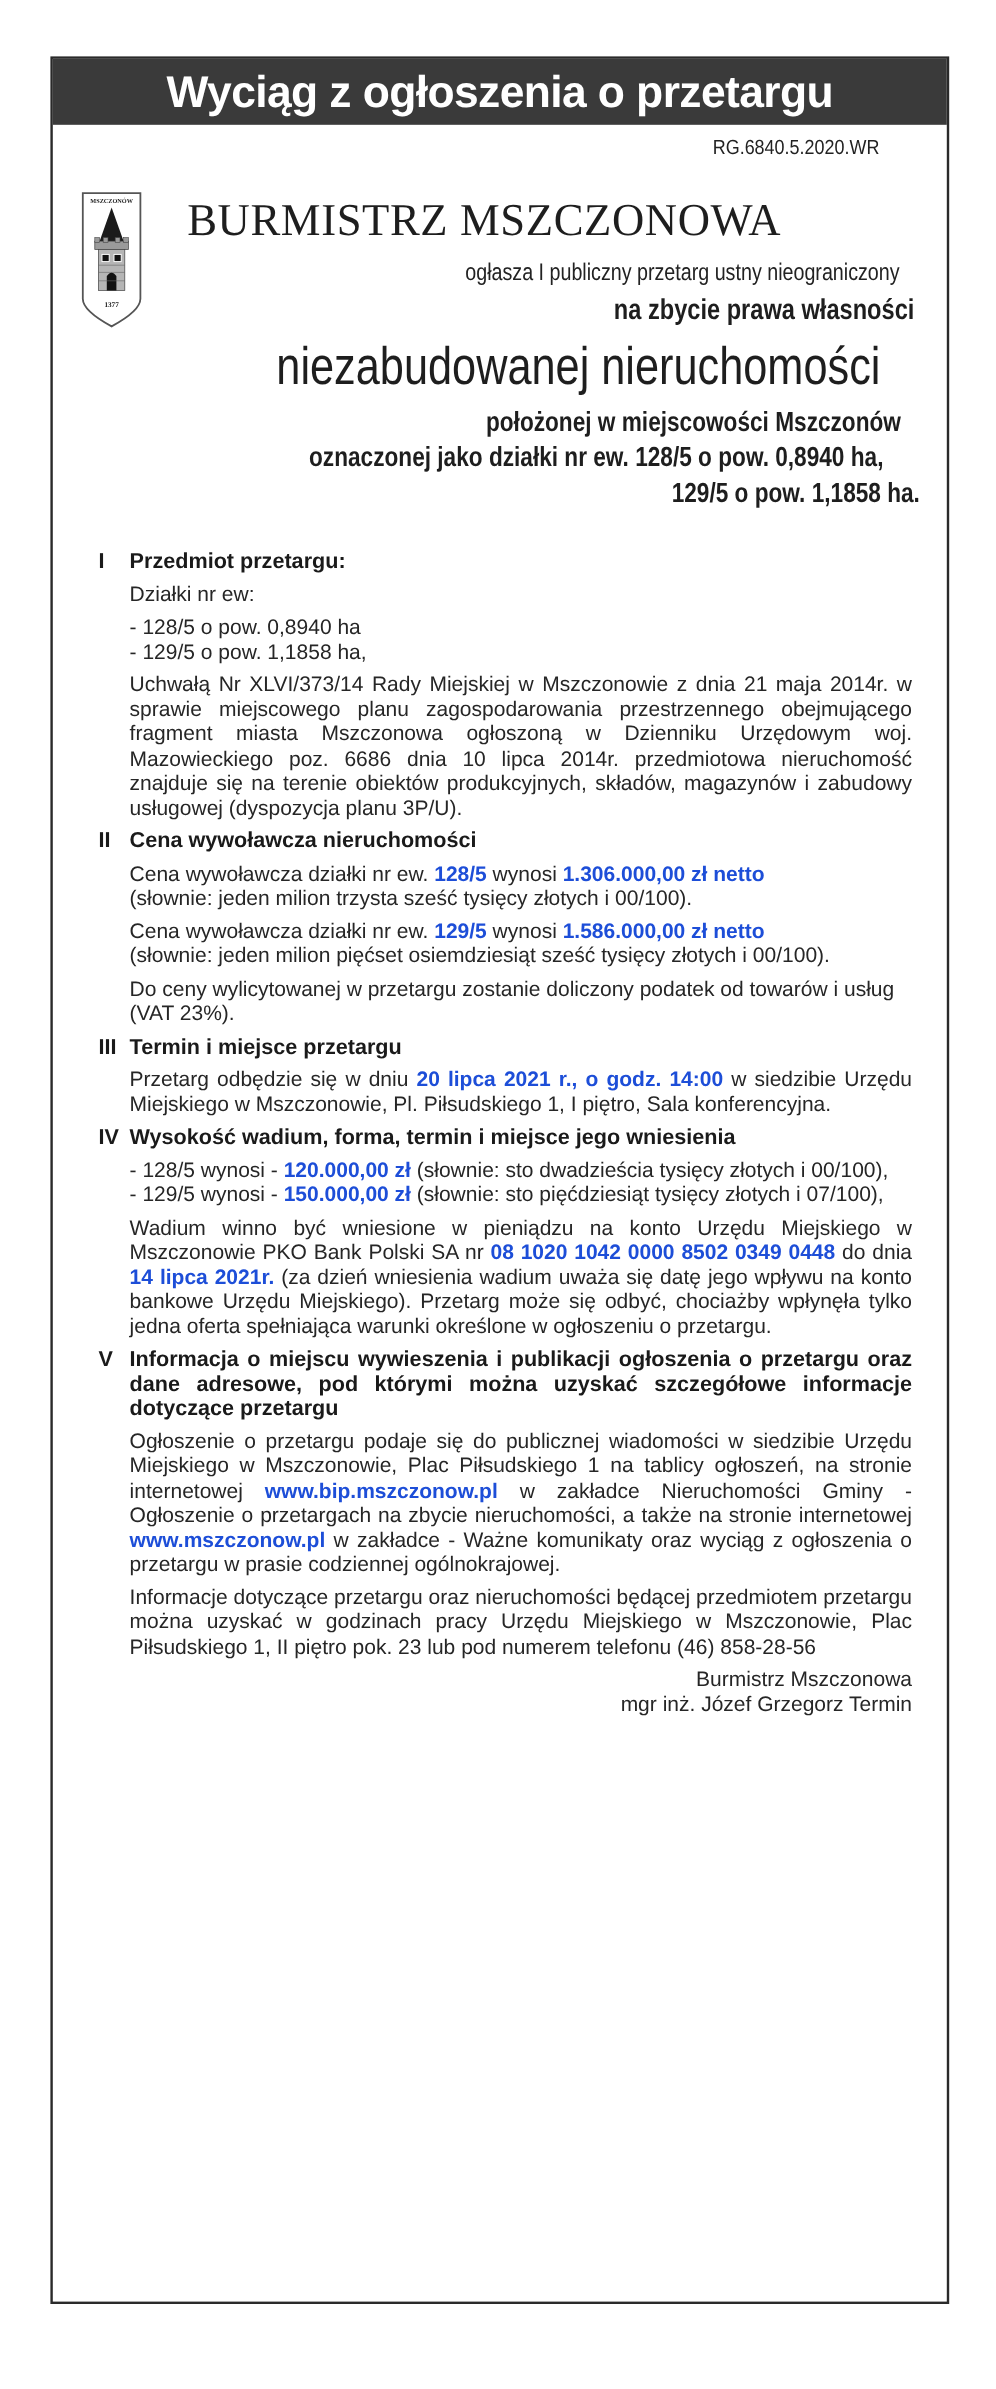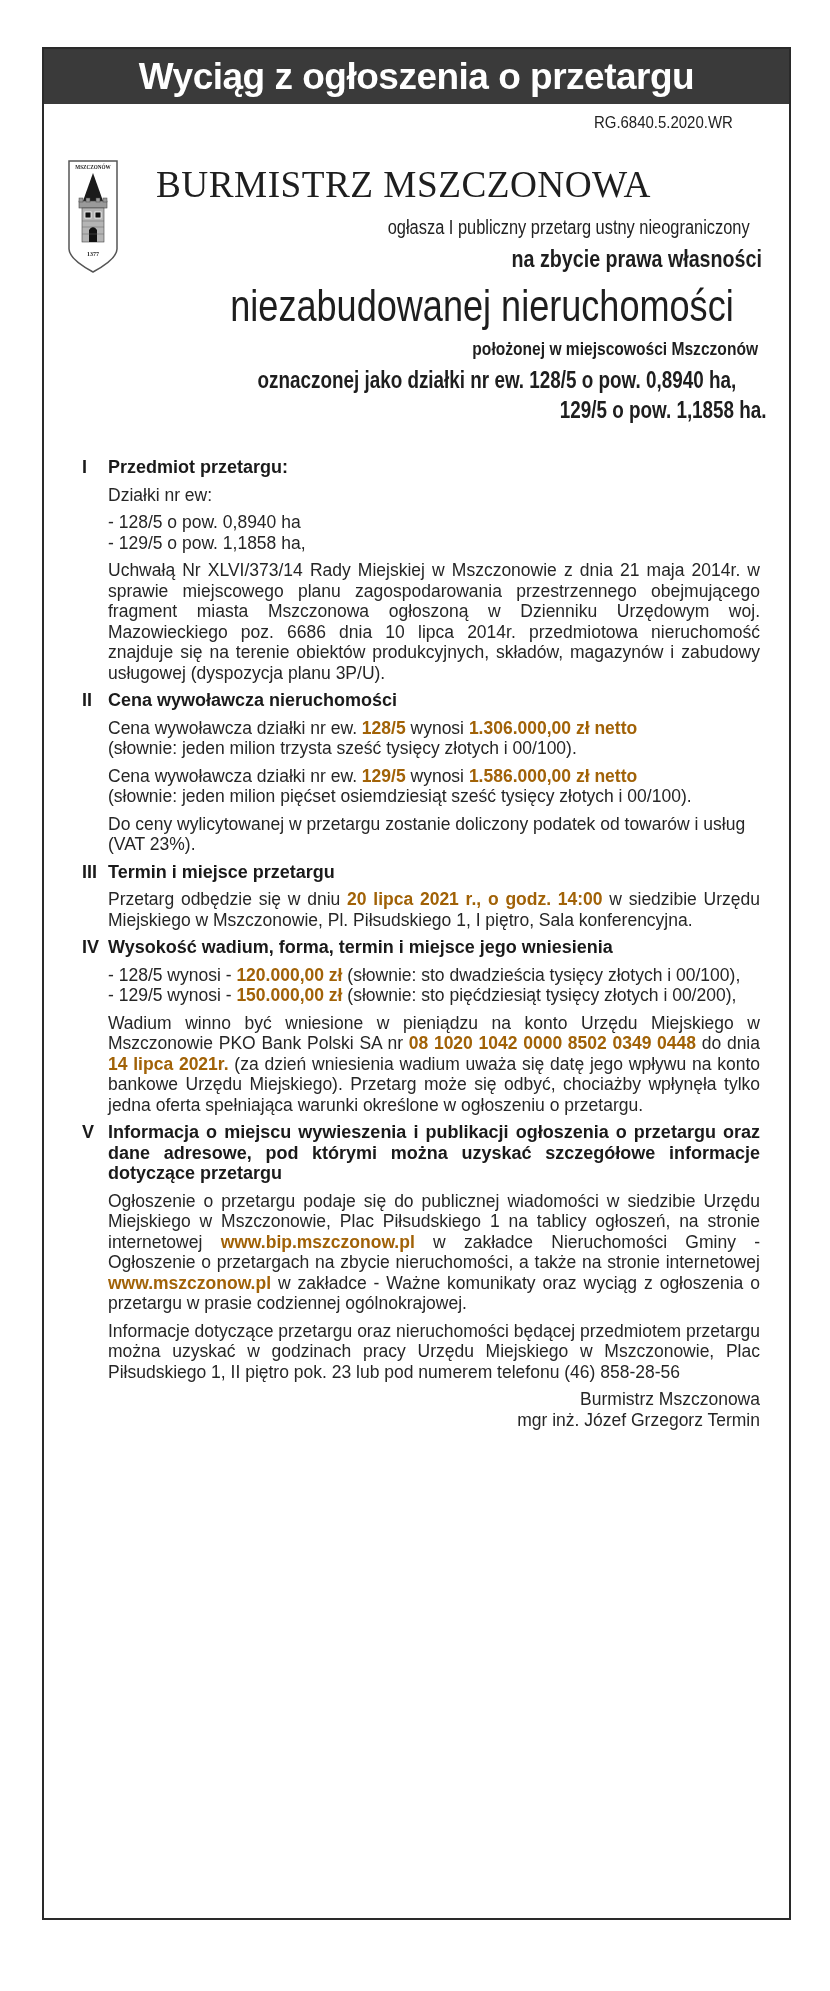--- a/index.html
+++ b/index.html
@@ -13,33 +13,33 @@
   .ref { position: absolute; right: 56px; top: 64px; font-size: 17px; color: #222;
          font-family: "Liberation Sans Narrow", "Liberation Sans", sans-serif; transform: scaleX(0.88); transform-origin: right; }
   .crest { position: absolute; left: 23px; top: 110px; width: 52px; height: 115px; }
   .mayor { position: absolute; left: 112px; top: 113px; font-family: "Liberation Serif", serif;
            font-size: 38px; color: #1e1e1e; letter-spacing: 0.5px; white-space: nowrap; transform: scaleX(0.98); transform-origin: left; }
   .center { position: absolute; left: 0; right: 0; text-align: right; white-space: nowrap; }
   .narrow { display: inline-block; transform: scaleX(0.82); transform-origin: center; }
   .l1 { top: 167px; font-size: 20px; color: #222; left: 95px; }
   .l2 { top: 196px; font-size: 24px; font-weight: bold; left: 78px; }
   .l3 { top: 232px; font-size: 44px; font-weight: normal; }
-  .l4 { top: 289px; font-size: 19px; font-weight: bold; }
+  .l4 { top: 289px; font-size: 23px; font-weight: bold; }
   .l5 { top: 318px; font-size: 23px; font-weight: bold; }
   .l6 { top: 348px; font-size: 23px; font-weight: bold; }
   .content { position: absolute; left: 36px; top: 408px; width: 680px; font-size: 17.5px;
              line-height: 20.5px; color: #262626; }
   .sec-head { position: relative; font-weight: bold; font-size: 18px; margin: 0 0 7px 0;
               padding-left: 28px; color: #1a1a1a; }
   .sec-num { position: absolute; left: 2px; top: 0; }
   .p { padding-left: 28px; margin: 0 0 7px 0; text-align: justify; }
   .p.left { text-align: left; }
   .hang { padding-left: 42px; text-indent: -14px; margin: 0; text-align: justify; }
   .tight { margin: 0; }
-  b { color: #a16207; }
+  b { color: #1d4ed8; }
   .sign { text-align: right; padding-right: 0; margin: 0; }
 </style>
 </head>
 <body>
 
 <div class="frame">
   <div class="topbar">Wyciąg z ogłoszenia o przetargu</div>
   <div class="ref">RG.6840.5.2020.WR</div>
 
   <svg class="crest" viewBox="0 0 52 115">
@@ -100,21 +100,21 @@
       <span>Przetarg odbędzie się w dniu </span><b>20 lipca 2021 r., o godz. 14:00</b><span> w siedzibie Urzędu Miejskiego w Mszczonowie, Pl. Piłsudskiego 1, I piętro, Sala konferencyjna.</span>
     </p>
 
     <div class="sec-head">
       <span class="sec-num">IV</span><span>Wysokość wadium, forma, termin i miejsce jego wniesienia</span>
     </div>
     <p class="hang">
       <span>- 128/5 wynosi - </span><b>120.000,00 zł</b><span> (słownie: sto dwadzieścia tysięcy złotych i 00/100),</span>
     </p>
     <p class="hang" style="margin-bottom:7px">
-      <span>- 129/5 wynosi - </span><b>150.000,00 zł</b><span> (słownie: sto pięćdziesiąt tysięcy złotych i 00/200),</span>
+      <span>- 129/5 wynosi - </span><b>150.000,00 zł</b><span> (słownie: sto pięćdziesiąt tysięcy złotych i 07/100),</span>
     </p>
     <p class="p">
       <span>Wadium winno być wniesione w pieniądzu na konto Urzędu Miejskiego w Mszczonowie PKO Bank Polski SA nr </span><b>08 1020 1042 0000 8502 0349 0448</b><span> do dnia </span><b>14 lipca 2021r.</b><span> (za dzień wniesienia wadium uważa się datę jego wpływu na konto bankowe Urzędu Miejskiego). Przetarg może się odbyć, chociażby wpłynęła tylko jedna oferta spełniająca warunki określone w ogłoszeniu o przetargu.</span>
     </p>
 
     <div class="sec-head" style="text-align:justify">
       <span class="sec-num">V</span><span>Informacja o miejscu wywieszenia i publikacji ogłoszenia o przetargu oraz dane adresowe, pod którymi można uzyskać szczegółowe informacje dotyczące przetargu</span>
     </div>
     <p class="p">
       <span>Ogłoszenie o przetargu podaje się do publicznej wiadomości w siedzibie Urzędu Miejskiego w Mszczonowie, Plac Piłsudskiego 1 na tablicy ogłoszeń, na stronie internetowej </span><b>www.bip.mszczonow.pl</b><span> w zakładce Nieruchomości Gminy - Ogłoszenie o przetargach na zbycie nieruchomości, a także na stronie internetowej </span><b>www.mszczonow.pl</b><span> w zakładce - Ważne komunikaty oraz wyciąg z ogłoszenia o przetargu w prasie codziennej ogólnokrajowej.</span>

